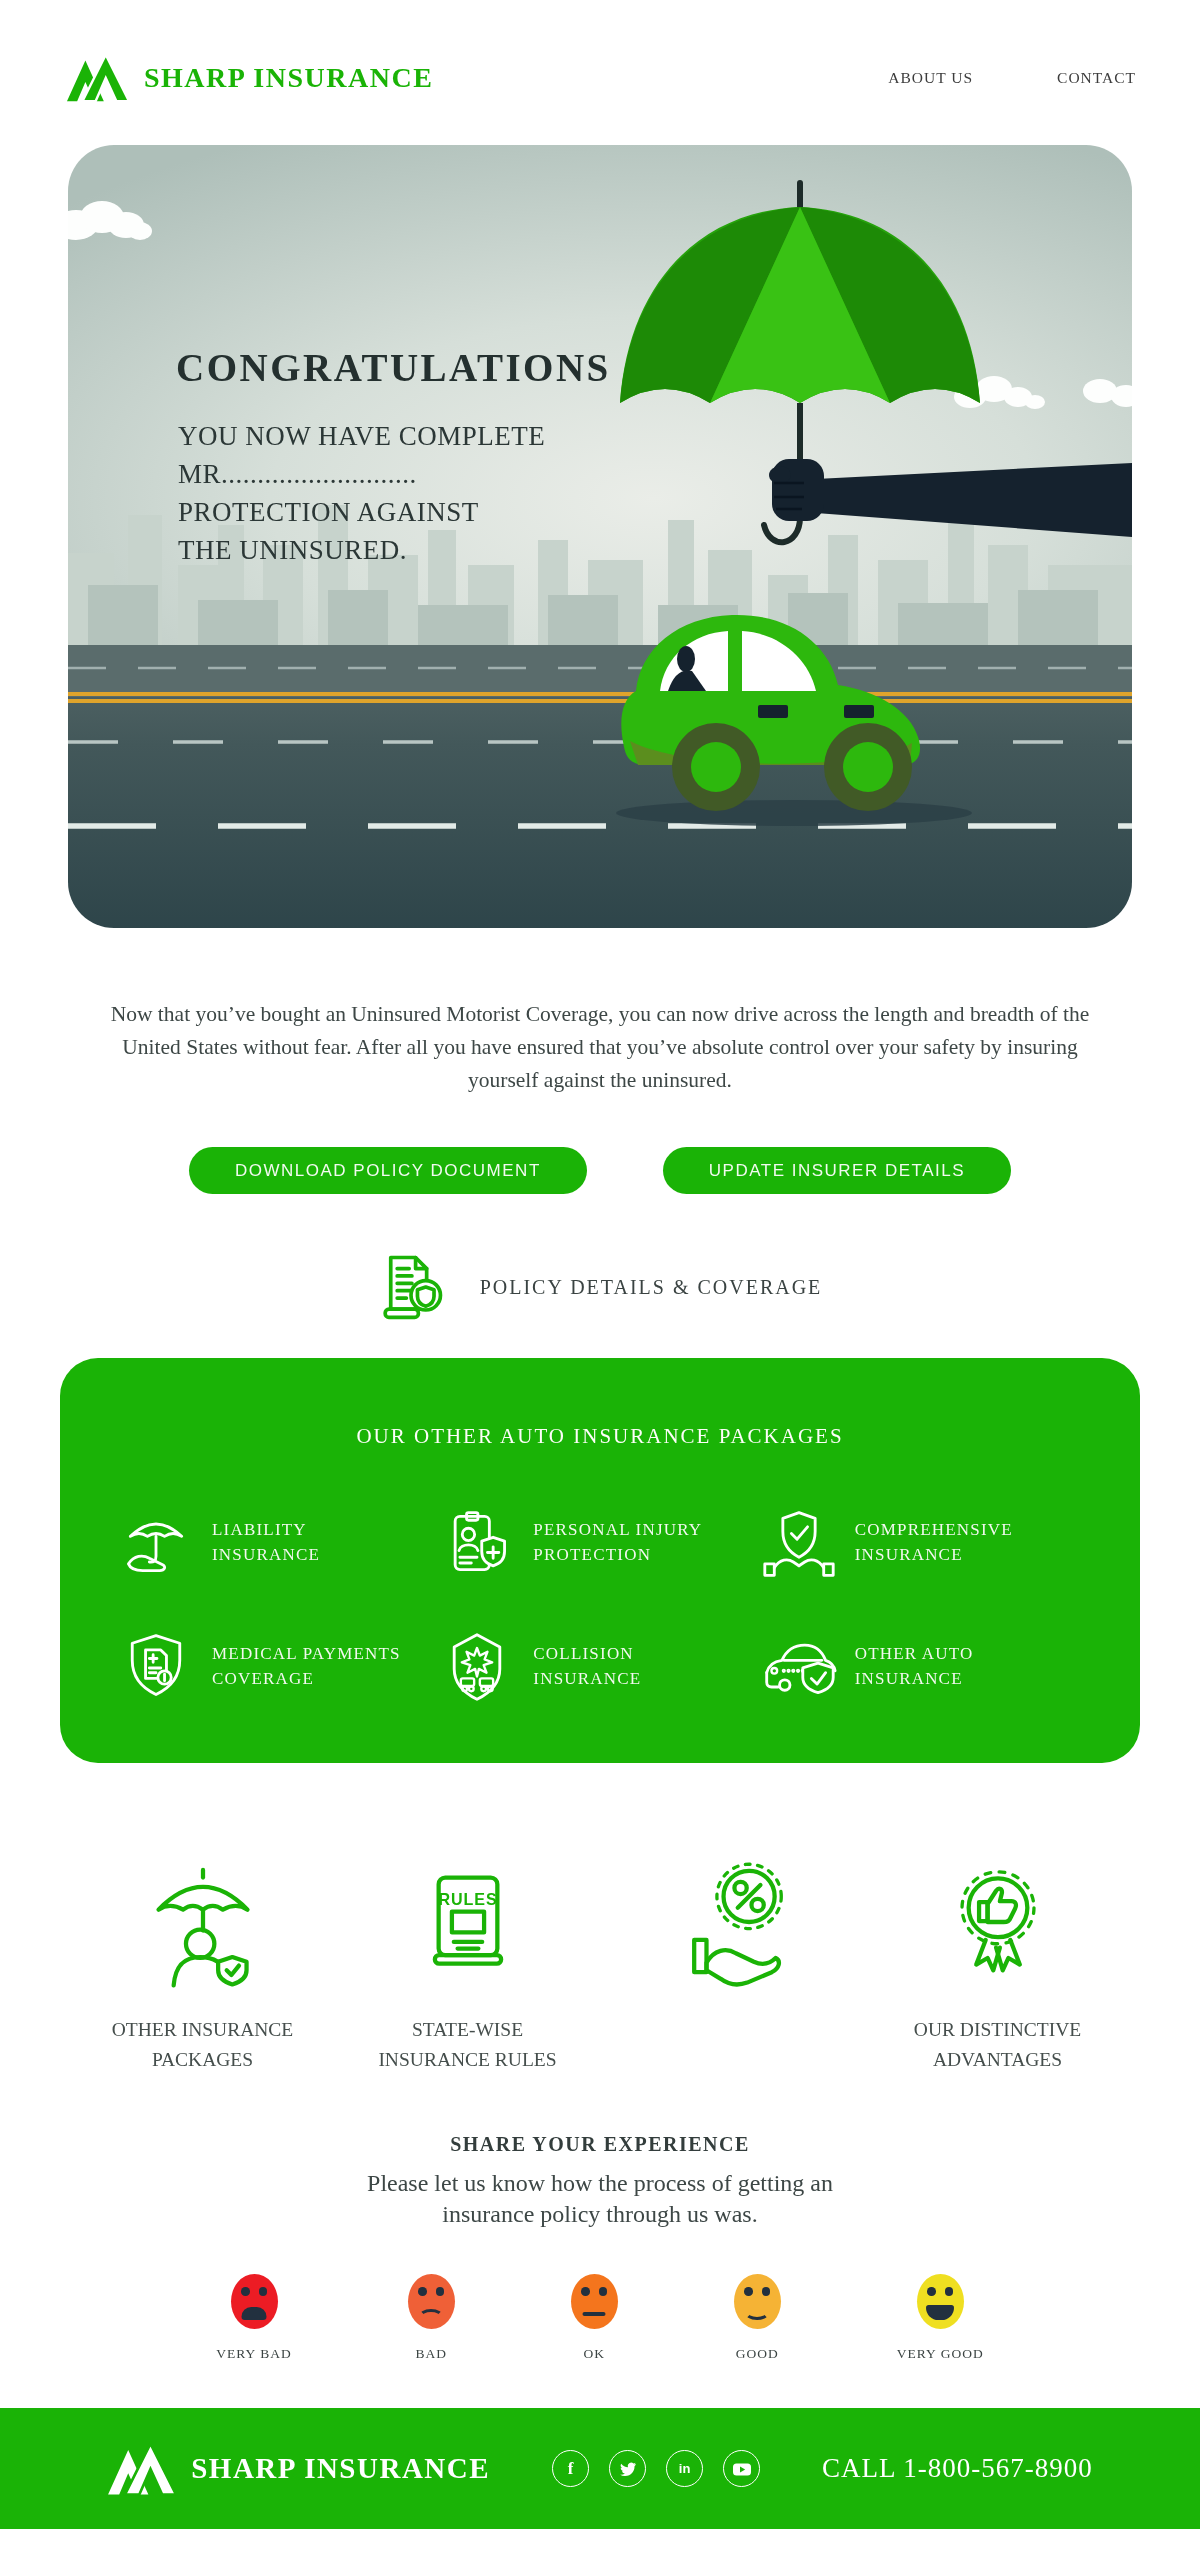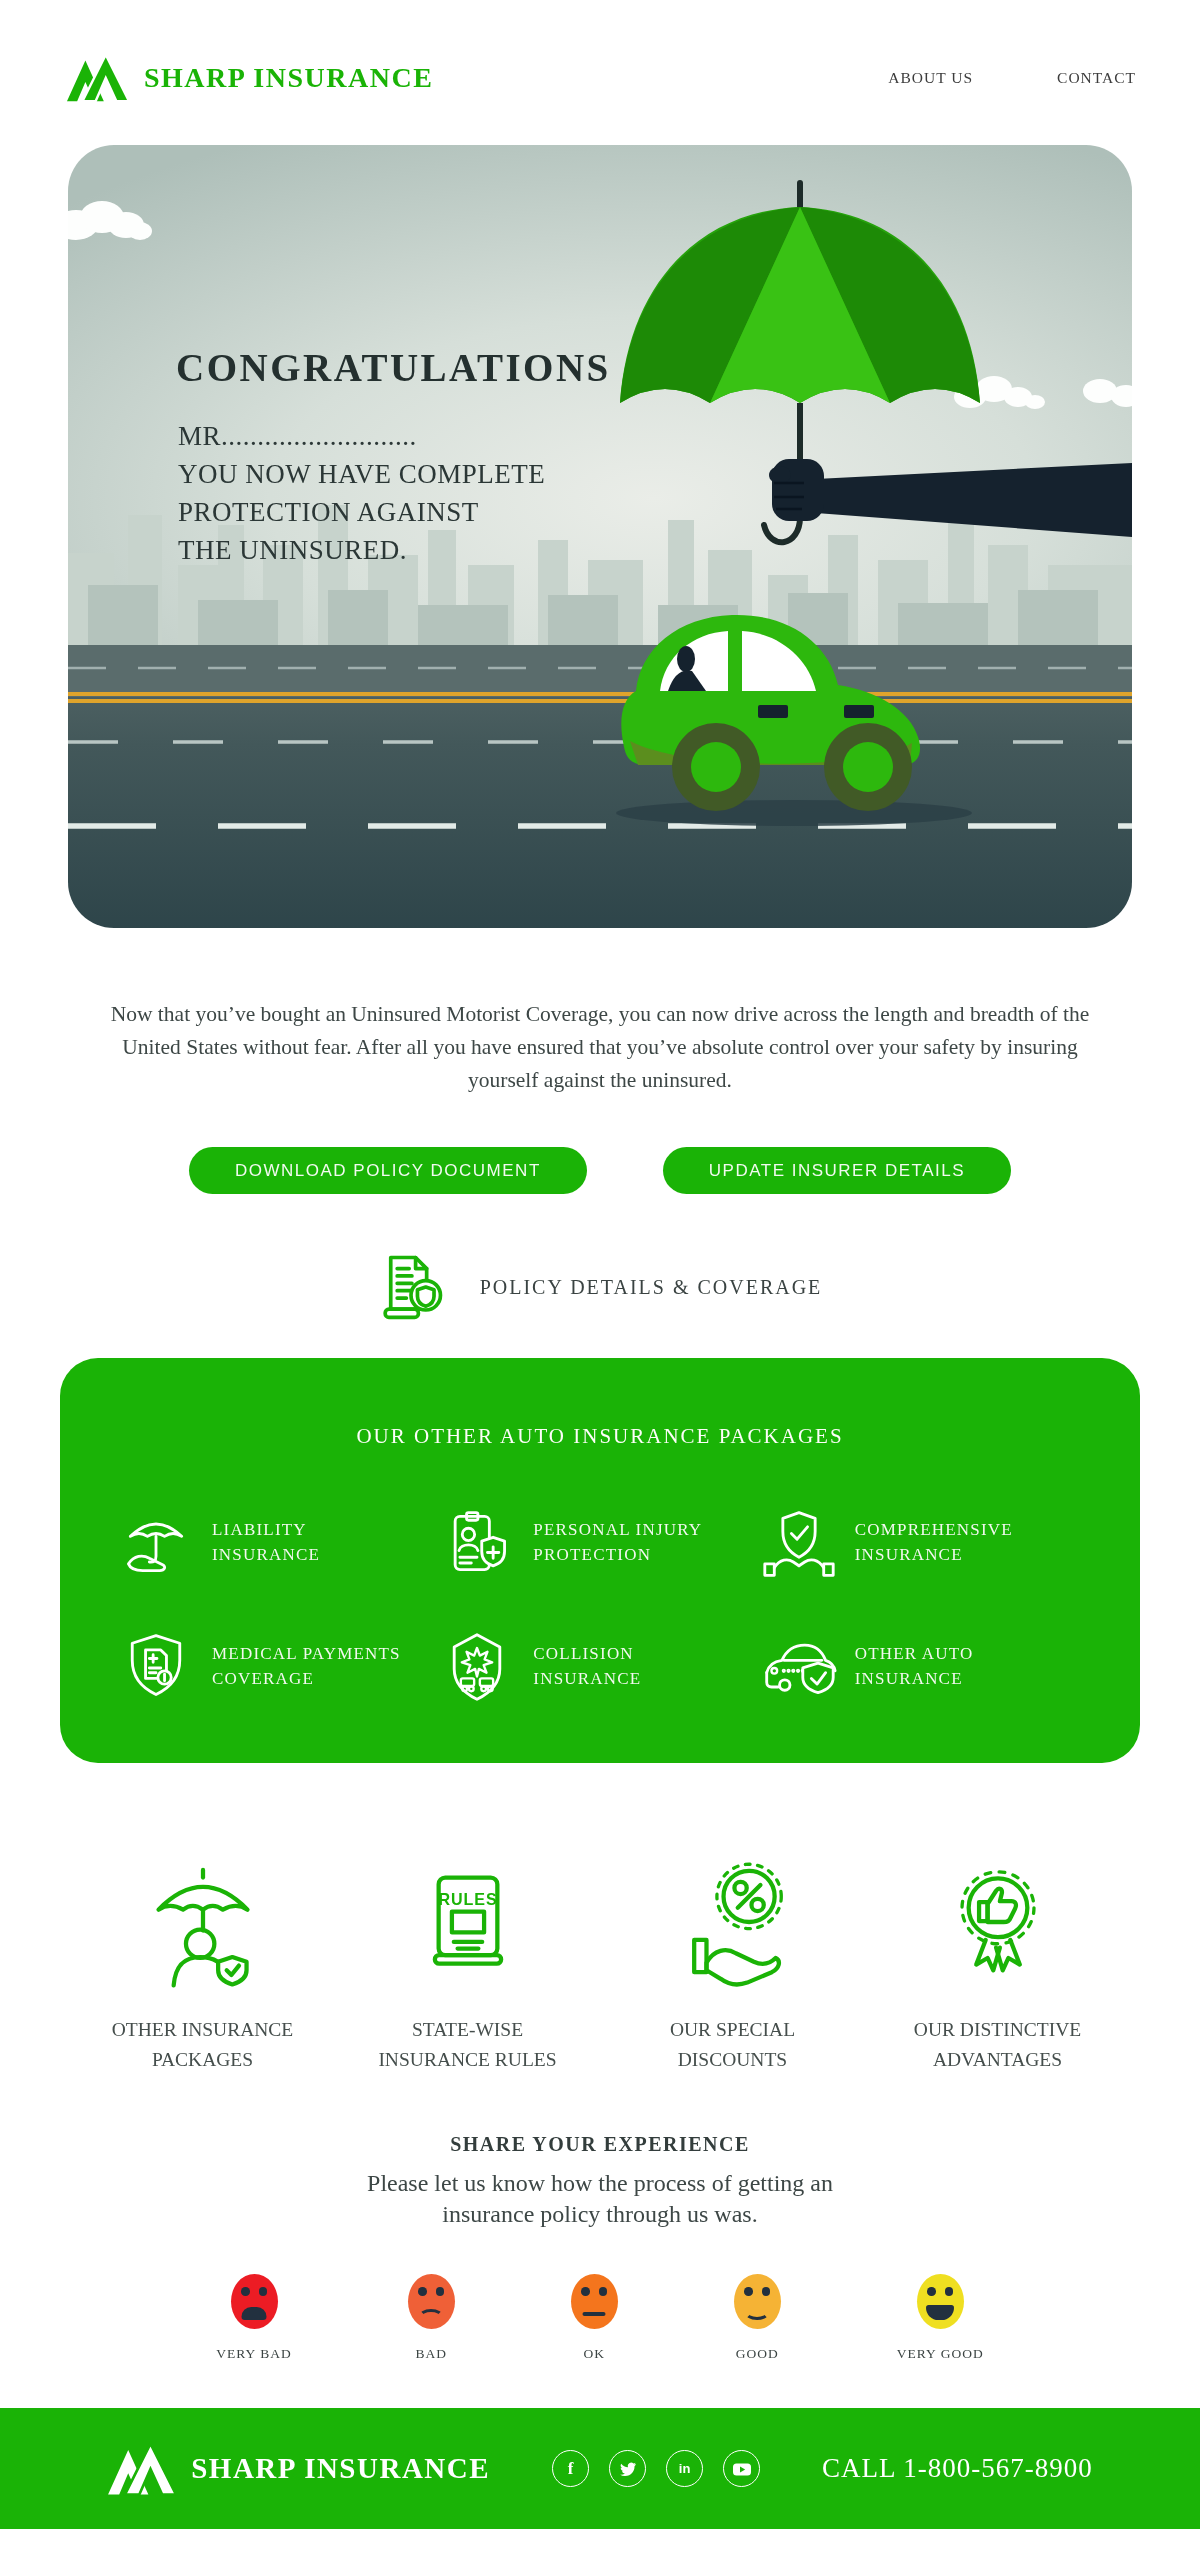--- a/index.html
+++ b/index.html
@@ -199,22 +199,22 @@
       <g>
         <circle cx="100" cy="160" r="44" fill="#415a26"></circle>
           <circle cx="100" cy="160" r="25" fill="#2db80d"></circle>
         <circle cx="252" cy="160" r="44" fill="#415a26"></circle>
           <circle cx="252" cy="160" r="25" fill="#2db80d"></circle>
       </g>
     </g>
   </svg>
   <div class="hero-title">CONGRATULATIONS</div>
   <div class="hero-sub">
+    <div>YOU NOW HAVE COMPLETE</div>
     <div>MR...........................</div>
-    <div>YOU NOW HAVE COMPLETE</div>
     <div>PROTECTION AGAINST</div>
     <div>THE UNINSURED.</div>
   </div>
 </div>
 
 <p class="intro">Now that you’ve bought an Uninsured Motorist Coverage, you can now drive across the length and breadth of the United States without fear. After all you have ensured that you’ve absolute control over your safety by insuring yourself against the uninsured.</p>
 
 <div class="actions">
   <button class="btn">DOWNLOAD POLICY DOCUMENT</button>
   <button class="btn">UPDATE INSURER DETAILS</button>
@@ -370,24 +370,20 @@
   <div class="feature">
     <svg class="feat-icon" viewBox="0 0 150 150">
       <circle cx="92" cy="48" r="27"></circle>
       <circle cx="92" cy="48" r="34" stroke-dasharray="5 8" stroke-width="3.5"></circle>
       <circle cx="83" cy="39" r="6.5"></circle>
       <circle cx="101" cy="57" r="6.5"></circle>
       <path d="M80,60 L104,36"></path>
       <rect x="34" y="94" width="13" height="34"></rect>
       <path d="M47,118 C55,104 68,102 78,108 L97,117 C106,121 114,119 120,113 C126,116 124,124 116,128 L90,139 C79,143 70,141 62,135 L47,126 Z"></path>
     </svg>
-    <div class="feat-label">
-      <div>OUR SPECIAL</div>
-        <div>DISCOUNTS</div>
-    </div>
   </div>
 
   <div class="feature">
     <svg class="feat-icon" viewBox="0 0 150 150">
       <circle cx="75" cy="60" r="31"></circle>
       <circle cx="75" cy="60" r="38" stroke-dasharray="6 9" stroke-width="3.5"></circle>
       <rect x="55" y="54" width="9" height="20"></rect>
       <path d="M64,74 V56 L73,42 C76,38 80,40 79,45 L77,53 H89 C94,53 95,57 93,61 L88,71 C87,74 84,75 81,75 H64"></path>
       <path d="M62,94 L52,120 L64,113 L70,126 L77,102"></path>
       <path d="M88,94 L98,120 L86,113 L80,126 L73,102"></path>

